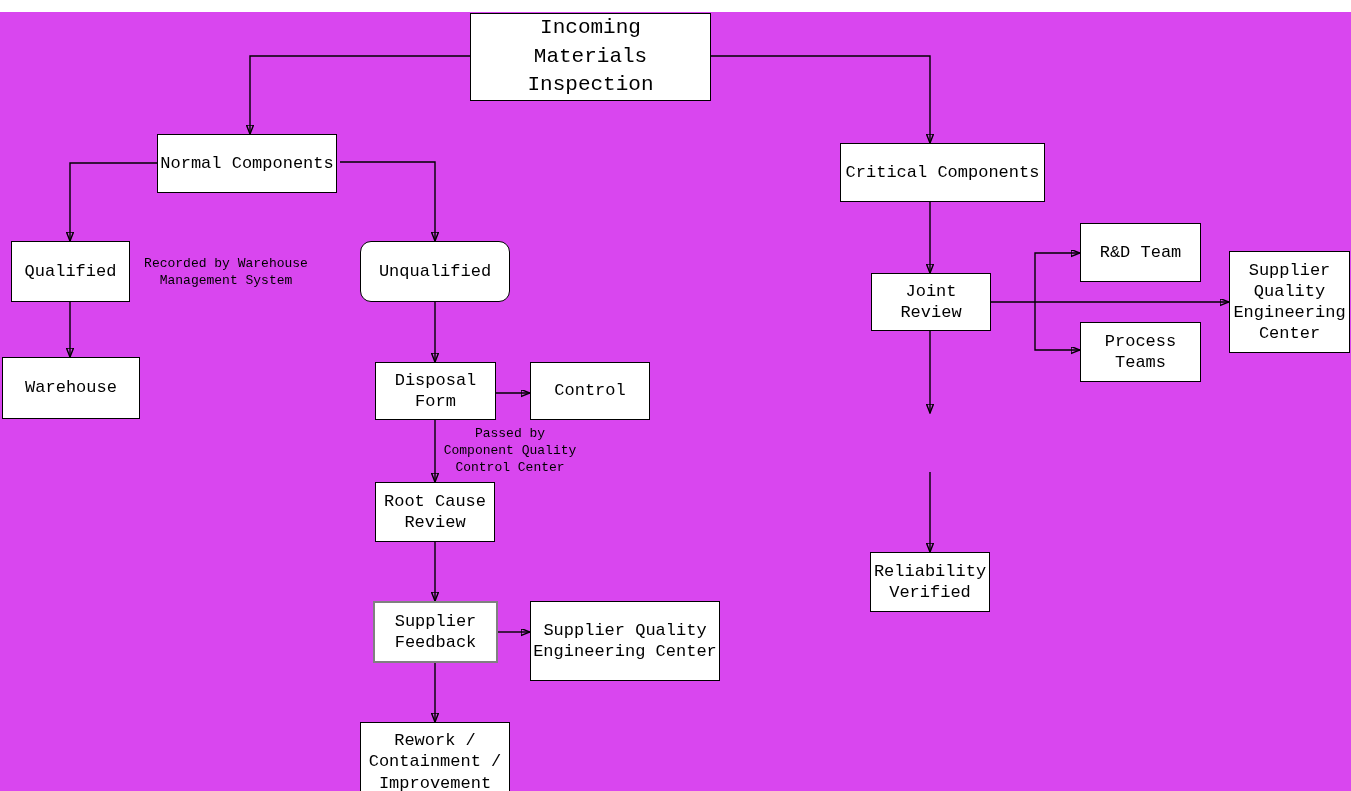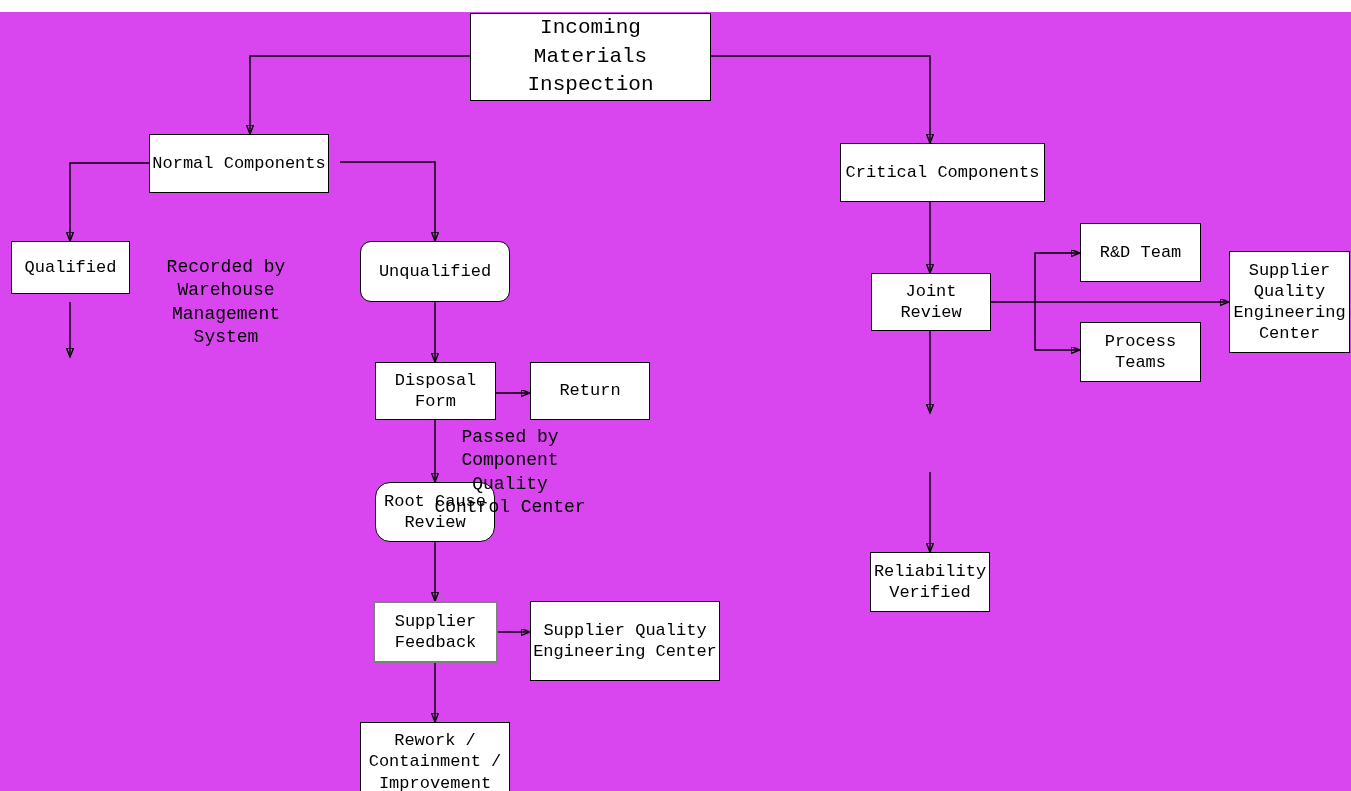--- a/index.html
+++ b/index.html
@@ -45,21 +45,21 @@
   .node.title {
     font-size: 21px;
     line-height: 1.35;
   }
   .node.gray-border {
     border: 2px solid #808080;
   }
   .annotation {
     position: absolute;
     text-align: center;
-    font-size: 18px;
+    font-size: 13px;
     line-height: 1.3;
     white-space: pre-line;
     color: #000000;
   }
 </style>
 </head>
 <body>
 
 <div class="canvas">
 
@@ -84,35 +84,36 @@
     <path d="M991,290 H1229" marker-end="url(#arrow)"></path>
     <path d="M1035,290 V241 H1080" marker-end="url(#arrow)"></path>
     <path d="M1035,290 V338 H1080" marker-end="url(#arrow)"></path>
     <path d="M930,319 V401" marker-end="url(#arrow)"></path>
     <path d="M930,460 V540" marker-end="url(#arrow)"></path>
   </svg>
 
   <div class="node title" style="left:470px; top:1px; width:241px; height:88px;">Incoming
 Materials Inspection</div>
 
-  <div class="node" style="left:149px; top:122px; width:180px; height:59px;">Normal Components</div>
+  <div class="node" style="left:157px; top:122px; width:180px; height:59px;">Normal Components</div>
 
   <div class="node" style="left:840px; top:131px; width:205px; height:59px;">Critical Components</div>
 
-  <div class="node" style="left:11px; top:229px; width:119px; height:53px;">Qualified</div>
+  <div class="node" style="left:11px; top:229px; width:119px; height:61px;">Qualified</div>
 
   <div class="node" style="left:360px; top:229px; width:150px; height:61px;border-radius:11px;">Unqualified</div>
 
+  <div class="node" style="left:2px; top:345px; width:138px; height:62px;">Warehouse</div>
 
   <div class="node" style="left:375px; top:350px; width:121px; height:58px;">Disposal
 Form</div>
 
-  <div class="node" style="left:530px; top:350px; width:120px; height:58px;">Return</div>
+  <div class="node" style="left:530px; top:350px; width:120px; height:58px;">Control</div>
 
-  <div class="node" style="left:375px; top:470px; width:120px; height:60px;border-radius:15px;">Root Cause
+  <div class="node" style="left:375px; top:470px; width:120px; height:60px;">Root Cause
 Review</div>
 
   <div class="node gray-border" style="left:373px; top:589px; width:125px; height:62px;">Supplier
 Feedback</div>
 
   <div class="node" style="left:530px; top:589px; width:190px; height:80px;">Supplier Quality
 Engineering Center</div>
 
   <div class="node" style="left:360px; top:710px; width:150px; height:80px;">Rework /
 Containment /

